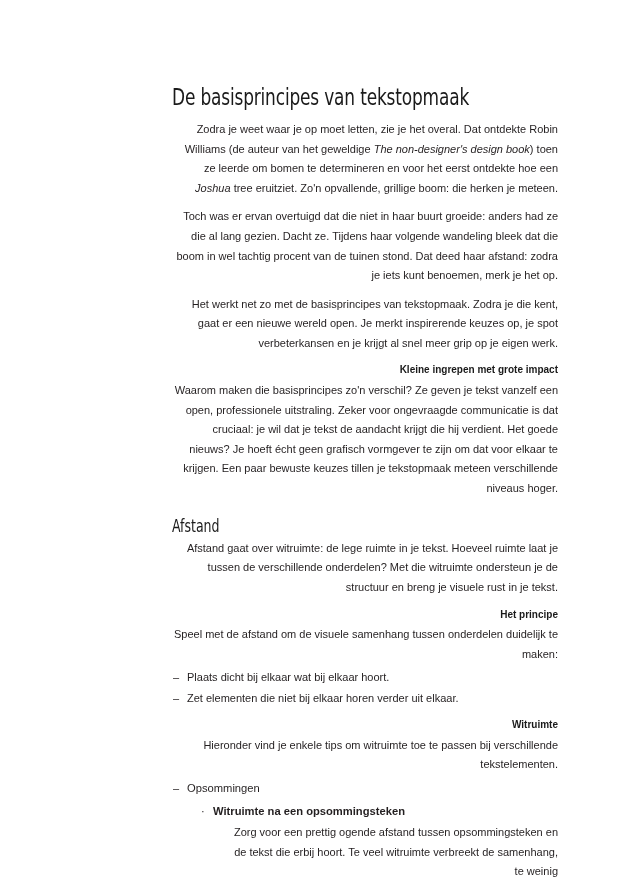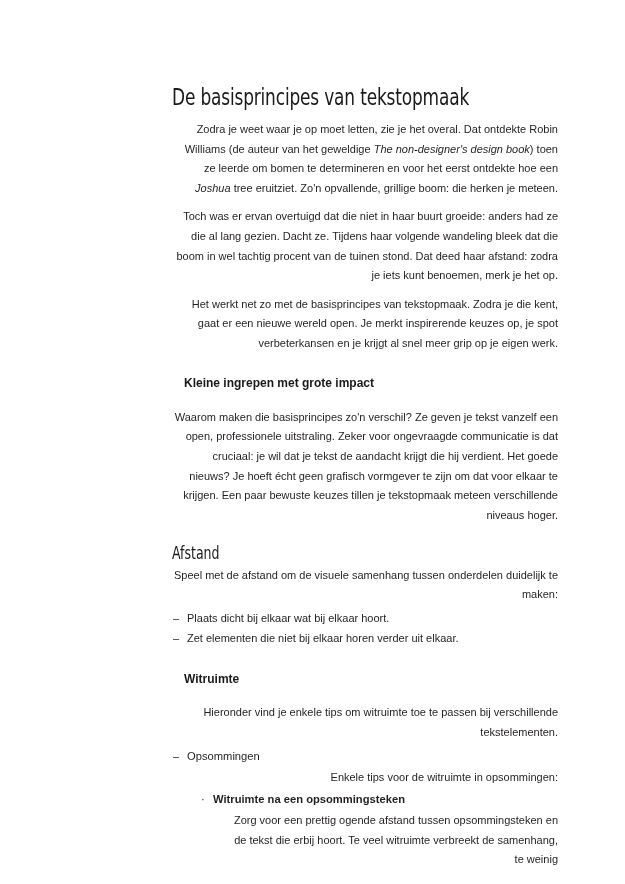--- a/index.html
+++ b/index.html
@@ -43,27 +43,28 @@
     font-size: 17px;
     line-height: 1.2;
     margin: 0;
     padding-top: 18px;
     color: #1a1a1a;
     transform: scaleX(0.82);
     transform-origin: left center;
     white-space: nowrap;
   }
   h3.sub-title {
-    font-size: 12px;
+    font-size: 10px;
     font-weight: 700;
     line-height: 1.45;
-    margin: 12px;
+    margin: 0;
     padding-top: 10px;
     padding-bottom: 1px;
     color: #1a1a1a;
+    text-align: right;
   }
   p.body-text {
     font-size: 11px;
     line-height: 1.78;
     margin: 0;
     padding-top: 9px;
     color: #231f20;
     text-align: right;
   }
   p.body-text.tight {
@@ -140,44 +141,43 @@
   <p class="body-text"><span>Zodra je weet waar je op moet letten, zie je het overal. Dat ontdekte Robin Williams (de auteur van het geweldige </span><span class="ital">The non-designer's design book</span><span>) toen ze leerde om bomen te determineren en voor het eerst ontdekte hoe een </span><span class="ital">Joshua</span><span> tree eruitziet. Zo'n opvallende, grillige boom: die herken je meteen.</span></p>
 
   <p class="body-text">Toch was er ervan overtuigd dat die niet in haar buurt groeide: anders had ze die al lang gezien. Dacht ze. Tijdens haar volgende wandeling bleek dat die boom in wel tachtig procent van de tuinen stond. Dat deed haar afstand: zodra je iets kunt benoemen, merk je het op.</p>
 
   <p class="body-text">Het werkt net zo met de basisprincipes van tekstopmaak. Zodra je die kent, gaat er een nieuwe wereld open. Je merkt inspirerende keuzes op, je spot verbeterkansen en je krijgt al snel meer grip op je eigen werk.</p>
 
   <h3 class="sub-title">Kleine ingrepen met grote impact</h3>
   <p class="body-text tight">Waarom maken die basisprincipes zo'n verschil? Ze geven je tekst vanzelf een open, professionele uitstraling. Zeker voor ongevraagde communicatie is dat cruciaal: je wil dat je tekst de aandacht krijgt die hij verdient. Het goede nieuws? Je hoeft écht geen grafisch vormgever te zijn om dat voor elkaar te krijgen. Een paar bewuste keuzes tillen je tekstopmaak meteen verschillende niveaus hoger.</p>
 
   <h2 class="section-title">Afstand</h2>
+  <p class="body-text tight">Afstand gaat over witruimte: de lege ruimte in je tekst. Hoeveel ruimte laat je tussen de verschillende onderdelen? Met die witruimte ondersteun je de structuur en breng je visuele rust in je tekst.</p>
 
+  <h3 class="sub-title">Het principe</h3>
   <p class="body-text tight">Speel met de afstand om de visuele samenhang tussen onderdelen duidelijk te maken:</p>
 
   <ul class="dash-list">
     <li>
       <span class="marker">–</span>
       <span>Plaats dicht bij elkaar wat bij elkaar hoort.</span>
     </li>
     <li>
       <span class="marker">–</span>
       <span>Zet elementen die niet bij elkaar horen verder uit elkaar.</span>
     </li>
   </ul>
 
   <h3 class="sub-title">Witruimte</h3>
   <p class="body-text tight">Hieronder vind je enkele tips om witruimte toe te passen bij verschillende tekstelementen.</p>
 
   <ul class="dash-list">
     <li class="bold-item">
       <span class="marker">–</span>
       <span class="item-label">Opsommingen</span>
-      <div class="sub-block">
-        <p class="body-text">Enkele tips voor de witruimte in opsommingen:</p>
-      </div>
       <ul class="dot-list">
         <li>
           <span class="marker">·</span>
           <span class="item-label">Witruimte na een opsommingsteken</span>
           <div class="nested-body">
             <p class="body-text">Zorg voor een prettig ogende afstand tussen opsommingsteken en de tekst die erbij hoort. Te veel witruimte verbreekt de samenhang, te weinig</p>
           </div>
         </li>
       </ul>
     </li>

